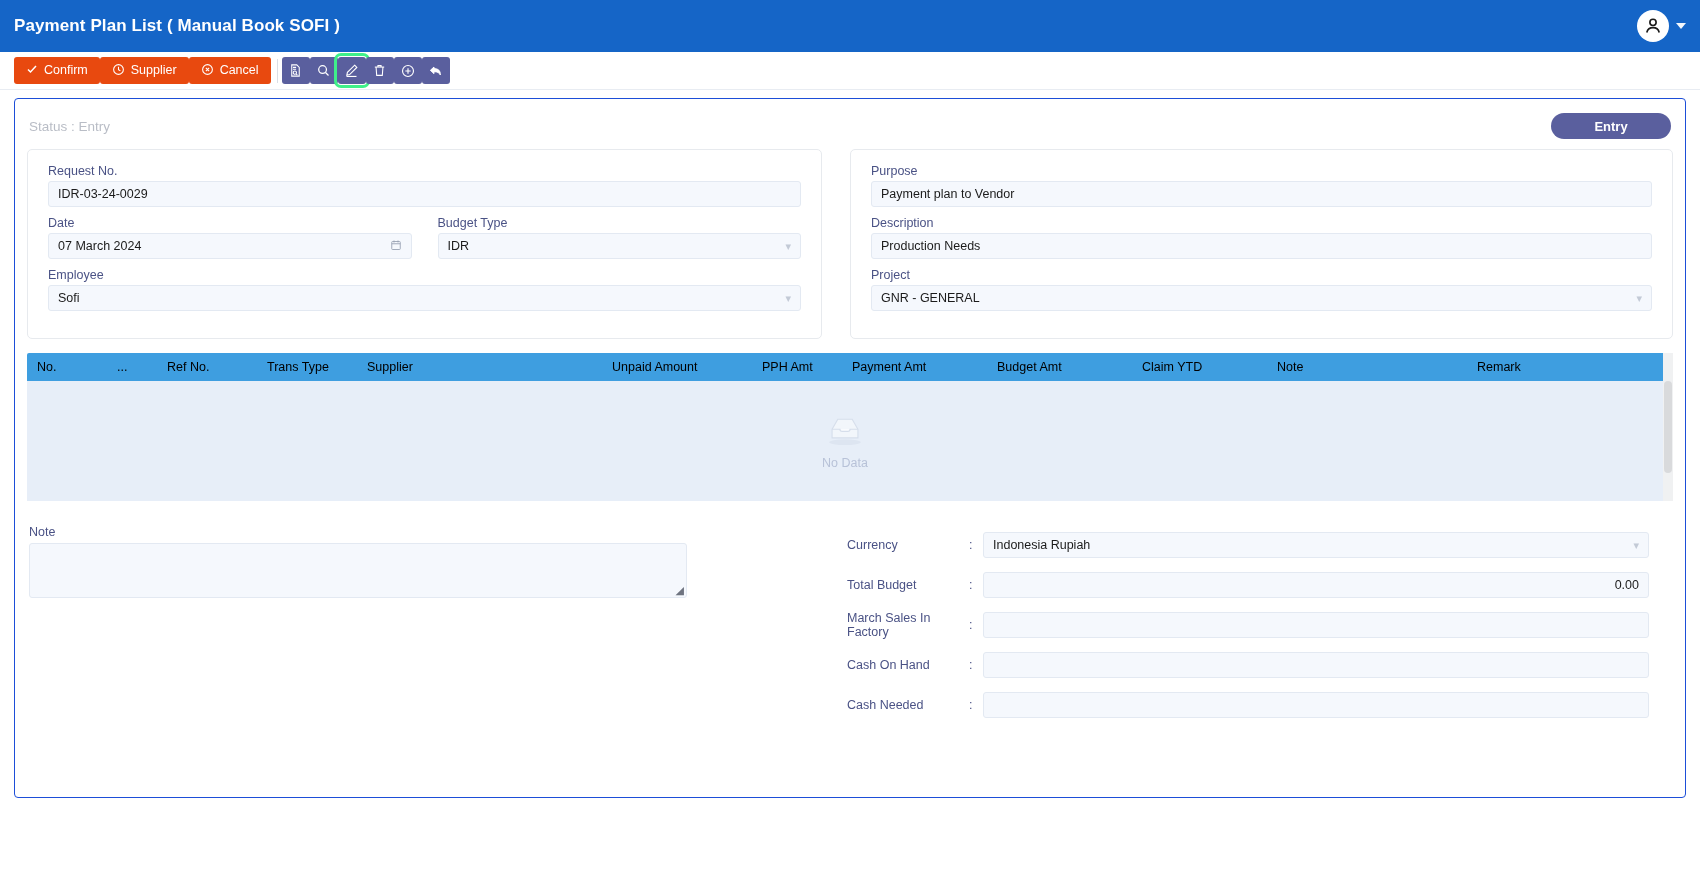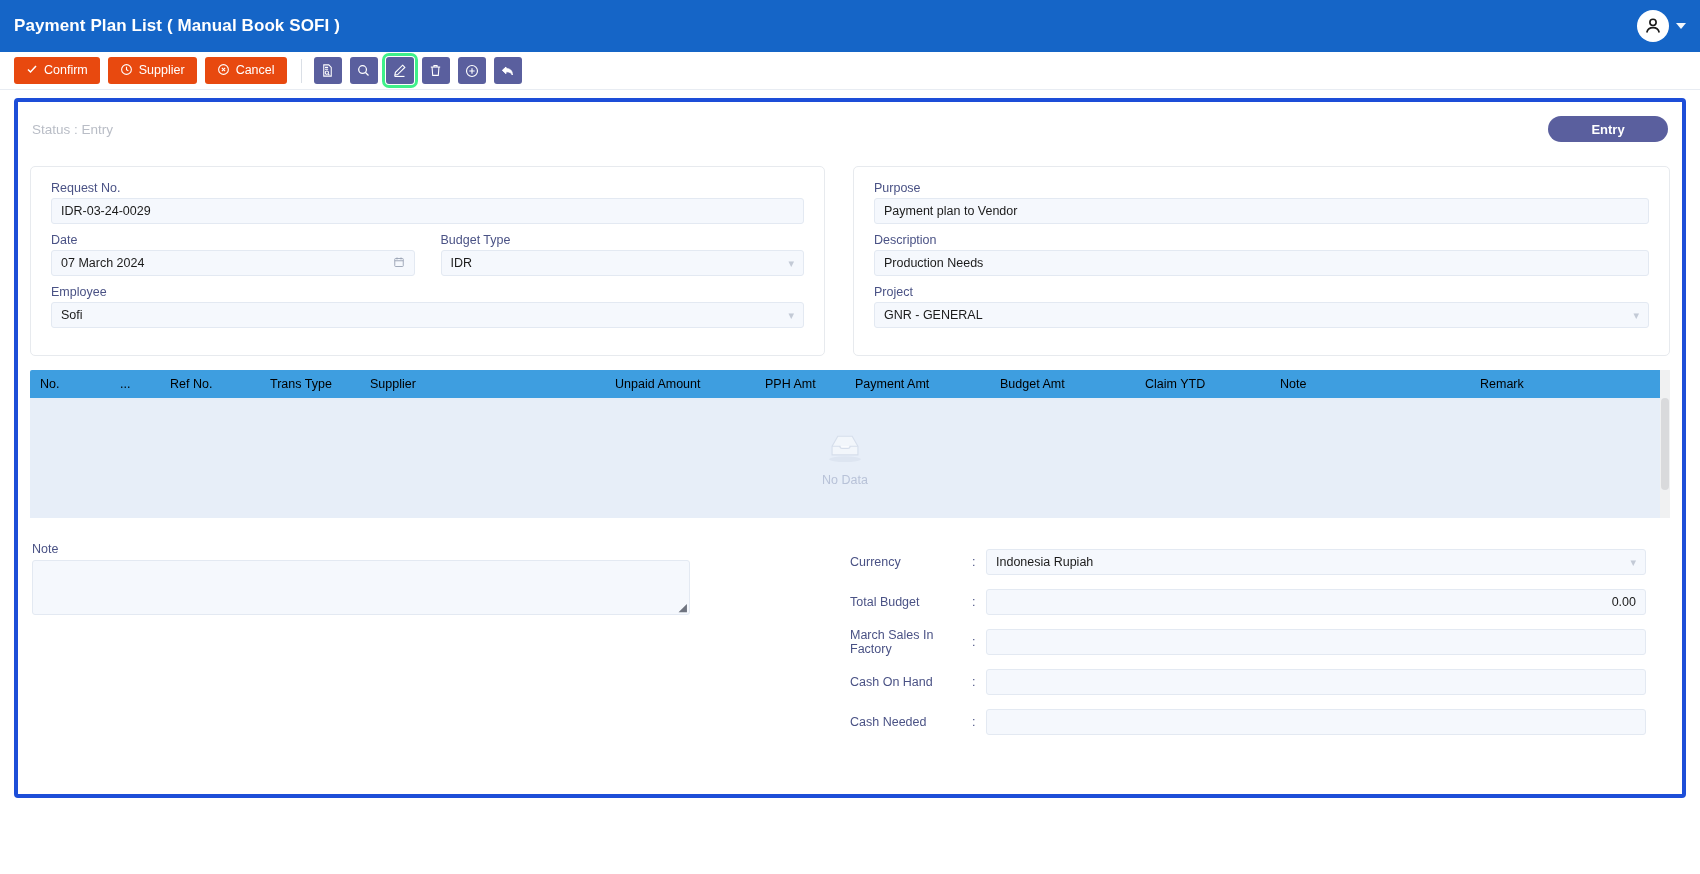--- a/index.html
+++ b/index.html
@@ -41,21 +41,20 @@
     border-top: 6px solid #ffffff;
     opacity: .95;
   }
 
   
   .toolbar {
     height: 38px;
     background: #ffffff;
     display: flex;
     align-items: center;
-    gap: 8px;
     padding: 0 0 0 14px;
     border-bottom: 1px solid #e8ecf2;
   }
   .btn-state {
     height: 27px;
     min-width: 80px;
     background: #e8490f;
     color: #ffffff;
     border: none;
     border-radius: 3px;
@@ -88,21 +87,21 @@
   }
   .icon-btn svg { display: block; }
 
   
   .page {
     padding: 0 14px;
     height: calc(874px - 52px - 38px);
     background: #ffffff;
   }
   .card-outer {
-    border: 4px solid #1d4ed8;
+    border: 1px solid #1d4ed8;
     border-radius: 4px;
     margin-top: 8px;
     padding: 10px 12px 16px 12px;
     background: #ffffff;
     height: 700px;
     position: relative;
   }
   .status-row {
     display: flex; align-items: center; justify-content: space-between;
     height: 34px;
@@ -119,21 +118,21 @@
     font-weight: bold;
     border: none;
     border-radius: 18px;
     height: 26px;
     width: 120px;
     cursor: pointer;
     font-family: "Liberation Sans", sans-serif;
   }
 
   
-  .panels { display: flex; gap: 28px; margin-top: 20px; }
+  .panels { display: flex; gap: 28px; margin-top: 6px; }
   .panel {
     border: 1px solid #e7eaee;
     border-radius: 5px;
     padding: 14px 20px 18px 20px;
     flex: 1;
   }
   .panel.left  { flex: 0 0 795px; }
   .panel.right { flex: 1; }
 
   .fld { margin-bottom: 9px; }

